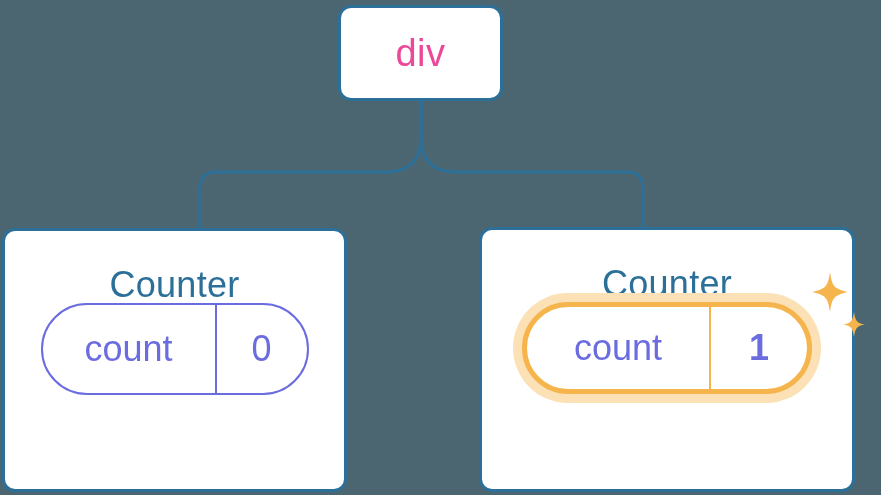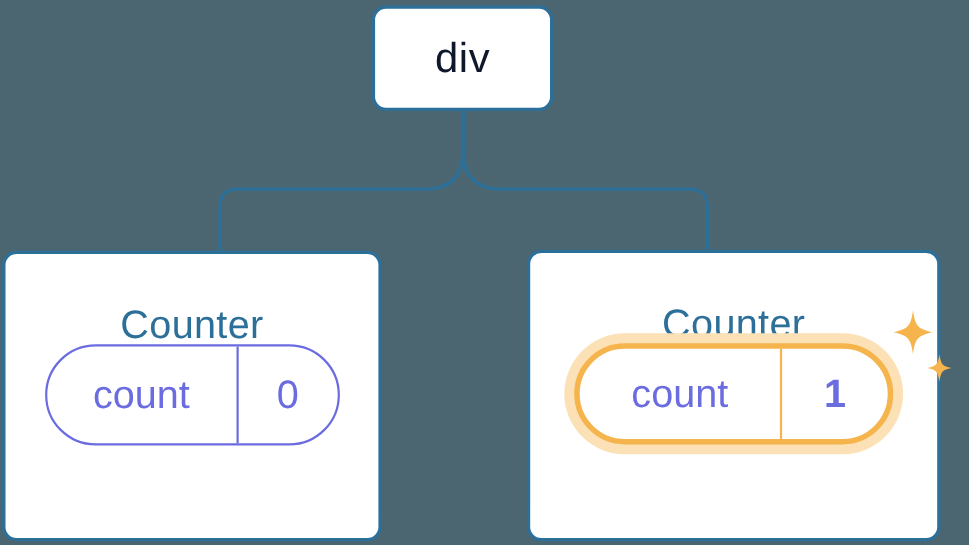--- a/index.html
+++ b/index.html
@@ -38,21 +38,21 @@
     height: 96px;
     box-sizing: border-box;
     background: #ffffff;
     border: 3px solid #2c7099;
     border-radius: 13px;
     display: flex;
     align-items: center;
     justify-content: center;
   }
   .node-root-label {
-    color: #0f172a;
+    color: #ec4899;
     font-size: 38px;
     letter-spacing: 0.5px;
     line-height: 1;
   }
 
   
   .card {
     position: absolute;
     box-sizing: border-box;
     background: #ffffff;
@@ -71,21 +71,21 @@
   .card-right {
     left: 479px;
     top: 227px;
     width: 376px;
     height: 265px;
   }
   .card-title {
     color: #2c7099;
     font-size: 36px;
     line-height: 1;
-    margin-top: 46px;
+    margin-top: 36px;
     letter-spacing: 0.3px;
   }
 
   
   .pill-wrap {
     position: relative;
     display: flex;
     align-items: center;
     justify-content: center;
   }

